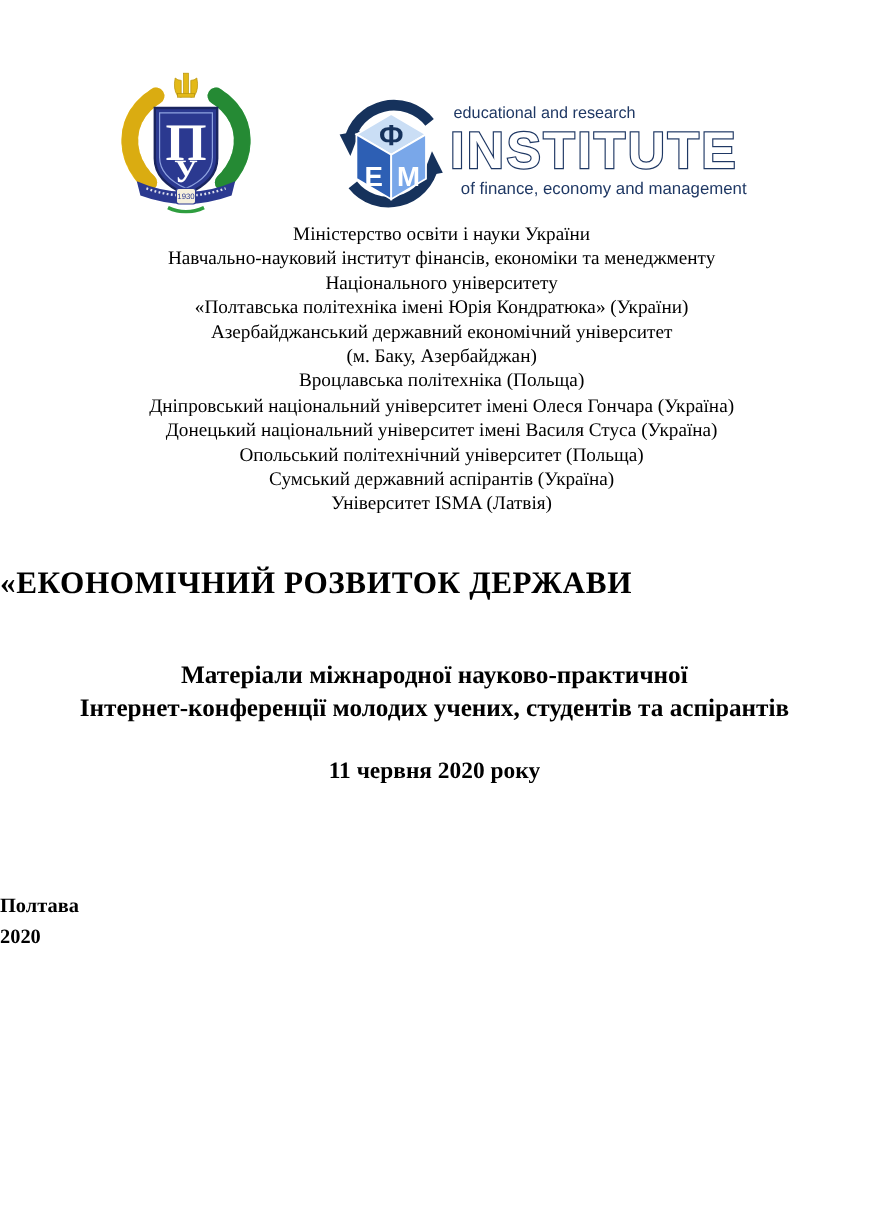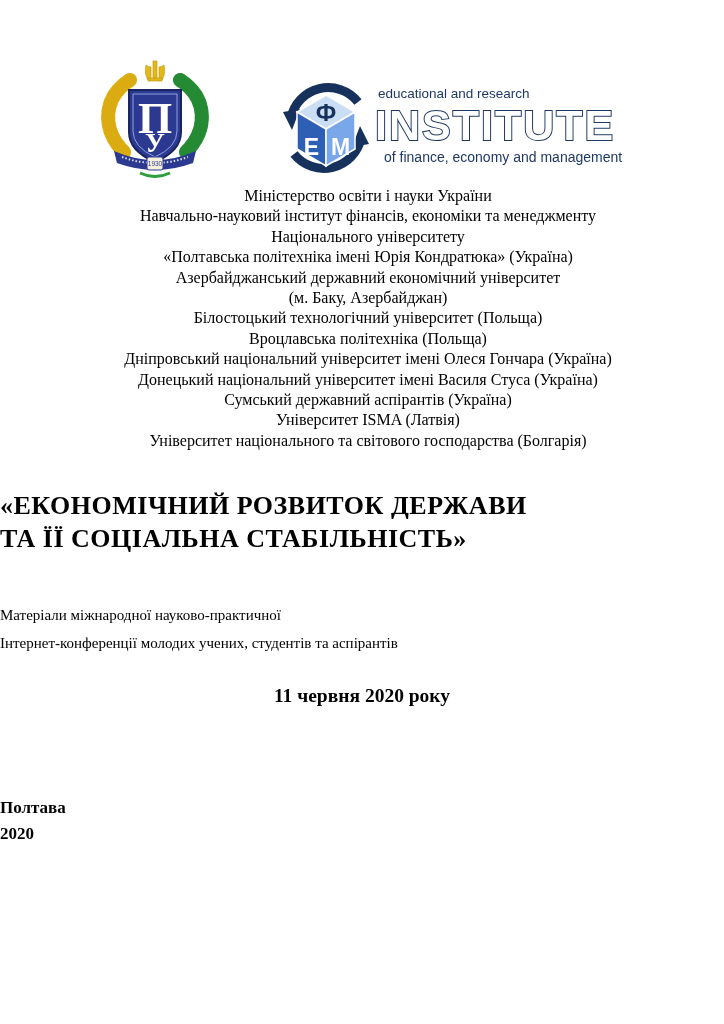--- a/index.html
+++ b/index.html
@@ -29,23 +29,23 @@
   .inst-list div { white-space:nowrap;margin-left:12px; }
   .main-title {
     margin-top:38px;
     font-weight:bold;
     font-size:26px;
     line-height:33px;
     letter-spacing:0.5px;
   }
   .subtitle {
     margin-top:46px;
-    text-align:left;
-    font-weight:normal;
-    font-size:15px;
+    text-align:center;
+    font-weight:bold;
+    font-size:21px;
     line-height:28px;
   }
   .conf-date {
     margin-top:26px;
     text-align:center;
     font-weight:bold;
     font-size:19.5px;
     line-height:26px;
   }
   .footer {
@@ -119,35 +119,33 @@
         <text x="97" y="60" font-size="43" font-weight="bold" letter-spacing="2" fill="#ffffff" stroke="#1f3864" stroke-width="2" style="paint-order:stroke">INSTITUTE</text>
         <text x="106" y="82" font-size="14" fill="#1f3864">of finance, economy and management</text>
       </g>
     </svg>
   </div>
 
   <div class="inst-list">
     <div>Міністерство освіти і науки України</div>
     <div>Навчально-науковий інститут фінансів, економіки та менеджменту</div>
     <div>Національного університету</div>
-    <div>«Полтавська політехніка імені Юрія Кондратюка» (Україна)</div>
+    <div>«Полтавська політехніка імені Юрія Кондратюка» (України)</div>
     <div>Азербайджанський державний економічний університет</div>
     <div>(м. Баку, Азербайджан)</div>
-    <div>Білостоцький технологічний університет (Польща)</div>
     <div>Вроцлавська політехніка (Польща)</div>
     <div>Дніпровський національний університет імені Олеся Гончара (Україна)</div>
     <div>Донецький національний університет імені Василя Стуса (Україна)</div>
+    <div>Опольський політехнічний університет (Польща)</div>
     <div>Сумський державний аспірантів (Україна)</div>
     <div>Університет ISMA (Латвія)</div>
-    <div>Університет національного та світового господарства (Болгарія)</div>
   </div>
 
   <div class="main-title">
     <div>«ЕКОНОМІЧНИЙ РОЗВИТОК ДЕРЖАВИ</div>
-    <div>ТА ЇЇ СОЦІАЛЬНА СТАБІЛЬНІСТЬ»</div>
   </div>
 
   <div class="subtitle">
     <div>Матеріали міжнародної науково-практичної</div>
     <div>Інтернет-конференції молодих учених, студентів та аспірантів</div>
   </div>
 
   <div class="conf-date">11 червня 2020 року</div>
 
   <div class="footer">

